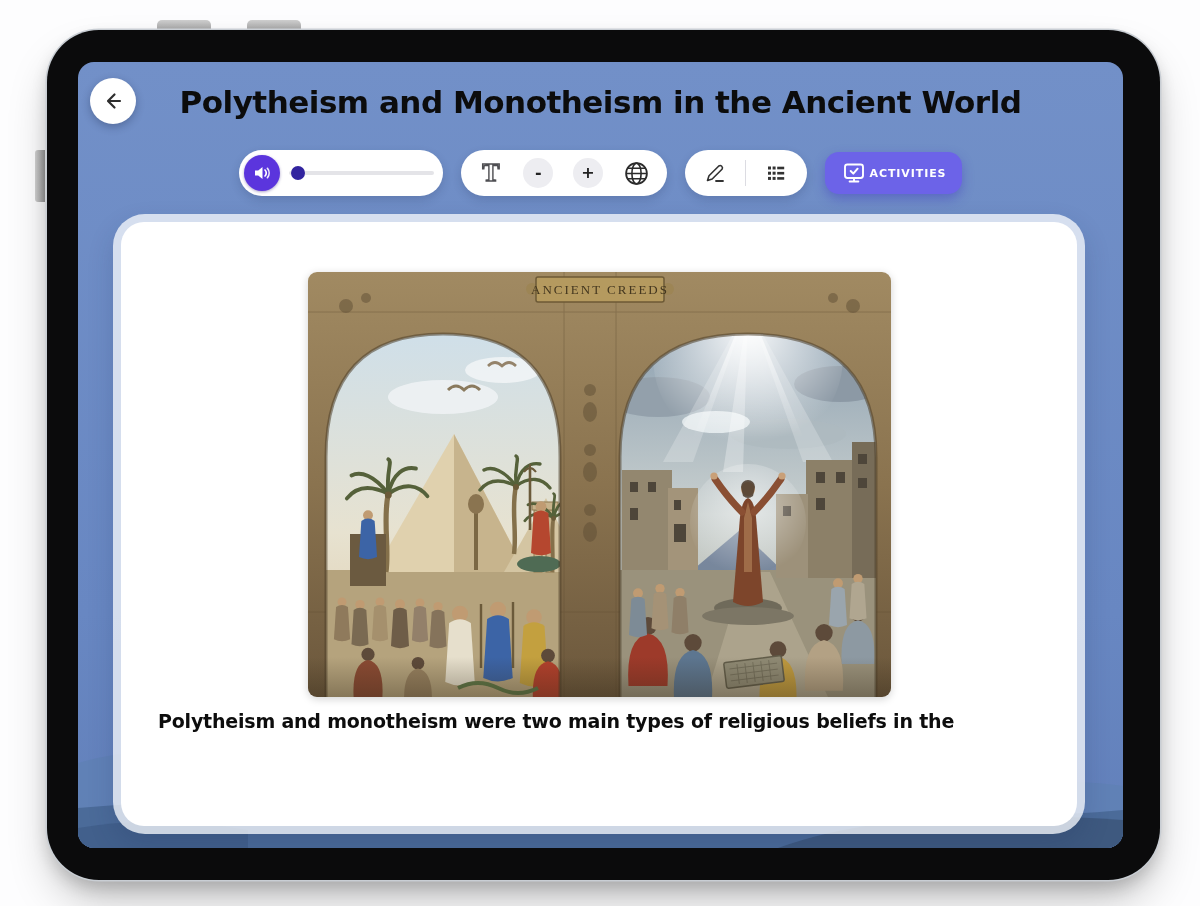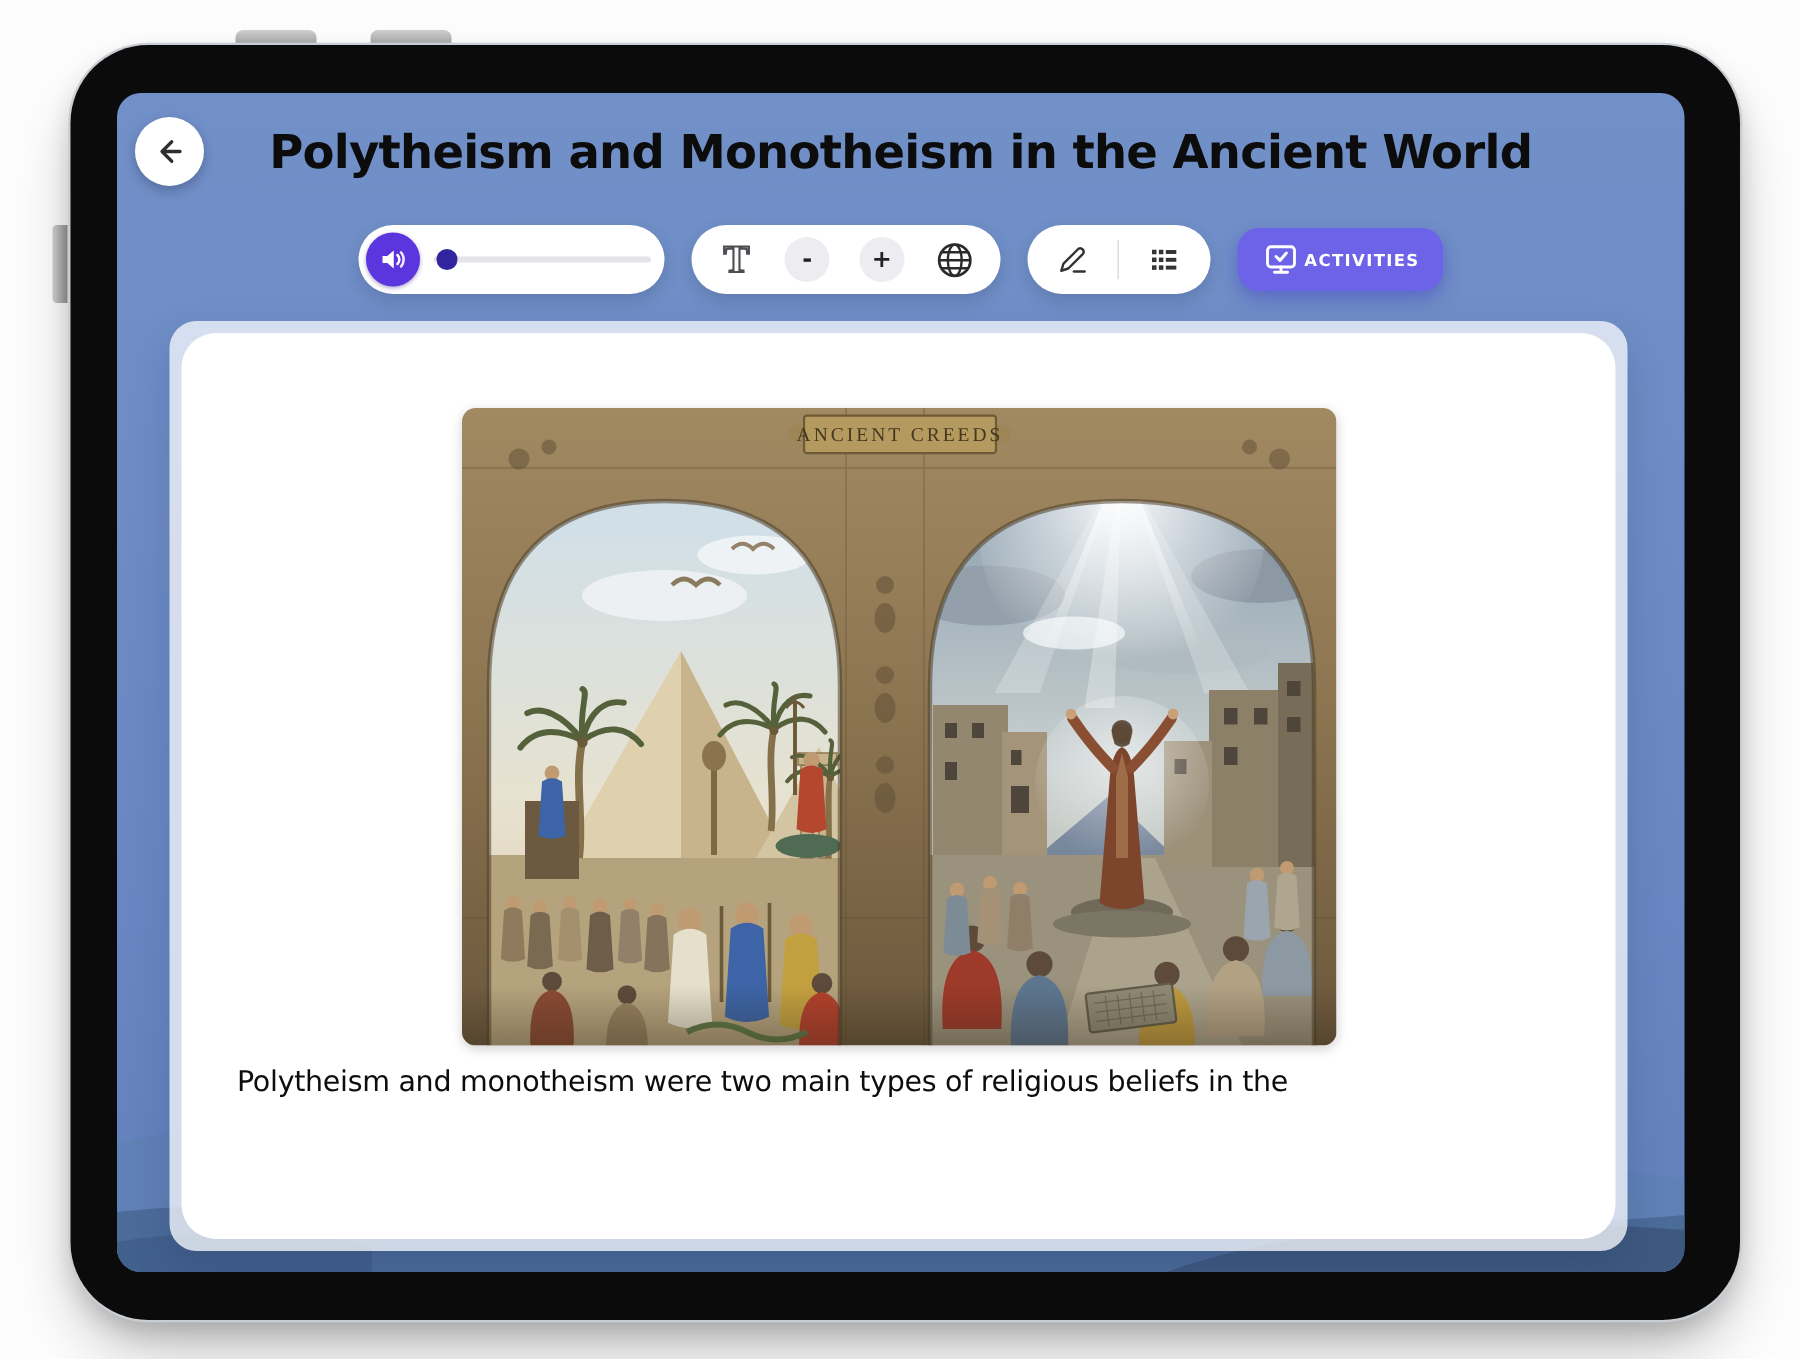--- a/index.html
+++ b/index.html
@@ -39,27 +39,27 @@
   .round-btn { width:30px; height:30px; border-radius:50%; background:#ededf1; border:none; font-family:"DejaVu Sans",sans-serif;
     font-size:16px; font-weight:700; color:#222; display:flex; align-items:center; justify-content:center; cursor:pointer; padding-bottom:2px; }
   .icon-btn { background:none; border:none; display:flex; align-items:center; justify-content:center; cursor:pointer; }
   .pill.annotate { width:122px; justify-content:space-evenly; }
   .v-divider { width:1px; height:26px; background:#dcdce2; }
   .activities-btn { height:42px; border-radius:14px; background:#6c63e8; border:none; display:flex; align-items:center;
     gap:3px; padding:0 16px; cursor:pointer; box-shadow:0 5px 12px rgba(60,50,190,.4); }
   .activities-btn span { color:#fff; font-size:11px; font-weight:600; letter-spacing:.9px; font-family:"DejaVu Sans",sans-serif; }
 
   
-  .card-frame { position:absolute; left:35px; top:152px; width:972px; height:620px; border-radius:18px;
+  .card-frame { position:absolute; left:35px; top:152px; width:972px; height:620px; border-radius:32px;
     background:rgba(243,246,250,.78); padding:8px; box-shadow:0 12px 26px rgba(25,45,90,.18); }
   .card { width:100%; height:100%; background:#fff; border-radius:23px; overflow:hidden; }
   .painting { display:block; margin:50px auto 0; width:583px; height:425px; border-radius:9px; box-shadow:0 2px 8px rgba(0,0,0,.18); }
   .caption { margin:16px auto 0; width:900px; text-align:center; font-style:italic; font-weight:600;
     font-size:14px; line-height:1.6; color:#4b5563; }
-  .body-text { margin:13px 40px 0 37px; font-size:19px; font-weight:400; color:#0d0d0d; letter-spacing:-0.2px; }
+  .body-text { margin:13px 40px 0 37px; font-size:19px; font-weight:700; color:#0d0d0d; letter-spacing:-0.2px; }
 
   .plaque-text { font-family:"Liberation Serif", serif; font-size:13px; letter-spacing:2px; fill:#44371f; }
 </style>
 </head>
 <body>
 
 <div class="hw-top-btn" style="left:157px"></div>
 <div class="hw-top-btn" style="left:247px"></div>
 <div class="hw-side-btn"></div>
 

